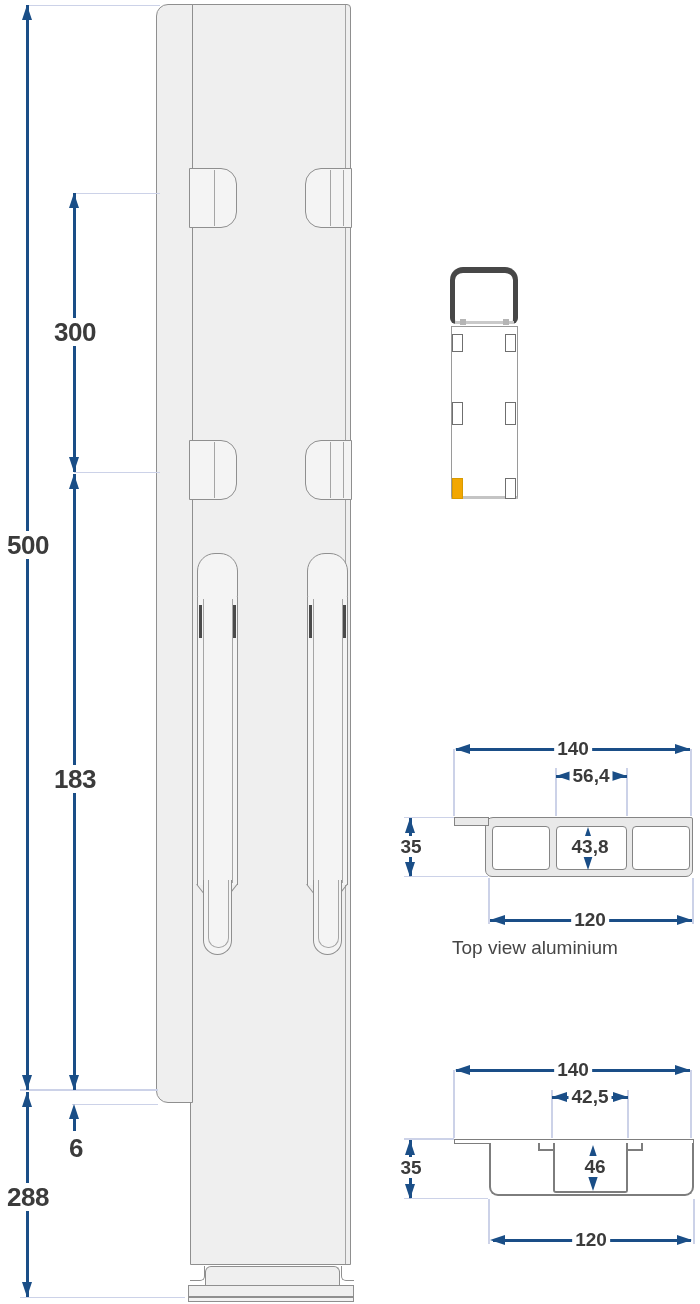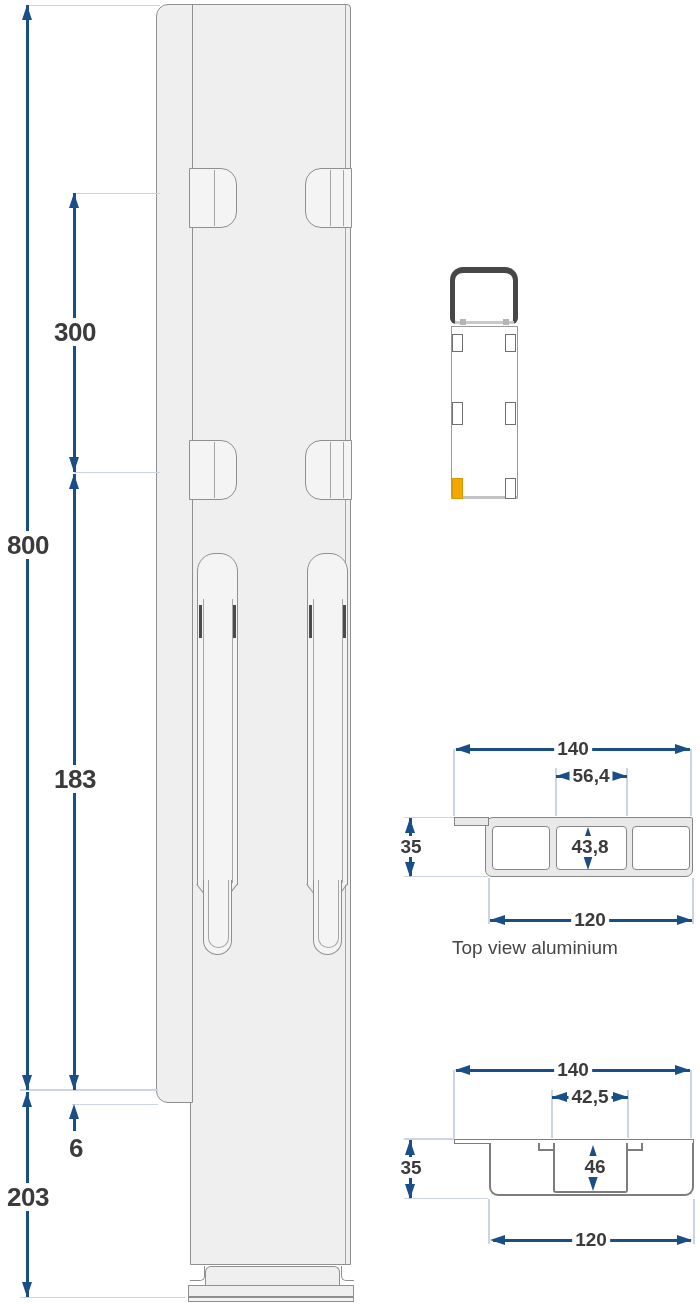--- a/index.html
+++ b/index.html
@@ -84,26 +84,26 @@
   <div class="ext" style="left:27px;top:4.5px;width:133px;height:1.5px;"></div>
   <div class="ext" style="left:74px;top:192.5px;width:86px;height:1.5px;"></div>
   <div class="ext" style="left:74px;top:471.5px;width:86px;height:1.5px;"></div>
   <div class="ext" style="left:20px;top:1089px;width:138px;height:1.5px;"></div>
   <div class="ext" style="left:72px;top:1103.5px;width:86px;height:1.5px;"></div>
   <div class="ext" style="left:20px;top:1296.5px;width:165px;height:1.5px;"></div>
 
   <div class="dl" style="left:25.8px;top:5px;width:3px;height:1085px;"></div>
   <div class="ar up" style="left:21.5px;top:5px;"></div>
   <div class="ar down" style="left:21.5px;top:1075px;"></div>
-  <div class="dimtxt" style="left:28px;top:531px;">800</div>
+  <div class="dimtxt" style="left:28px;top:531px;">500</div>
 
   <div class="dl" style="left:25.8px;top:1092px;width:3px;height:205px;"></div>
   <div class="ar up" style="left:21.5px;top:1092px;"></div>
   <div class="ar down" style="left:21.5px;top:1282px;"></div>
-  <div class="dimtxt" style="left:28px;top:1183px;">203</div>
+  <div class="dimtxt" style="left:28px;top:1183px;">288</div>
 
   <div class="dl" style="left:72.8px;top:193px;width:3px;height:279px;"></div>
   <div class="ar up" style="left:68.5px;top:193px;"></div>
   <div class="ar down" style="left:68.5px;top:457px;"></div>
   <div class="dimtxt" style="left:75px;top:318px;">300</div>
 
   <div class="dl" style="left:72.8px;top:474px;width:3px;height:616px;"></div>
   <div class="ar up" style="left:68.5px;top:474px;"></div>
   <div class="ar down" style="left:68.5px;top:1075px;"></div>
   <div class="dimtxt" style="left:75px;top:765px;">183</div>

